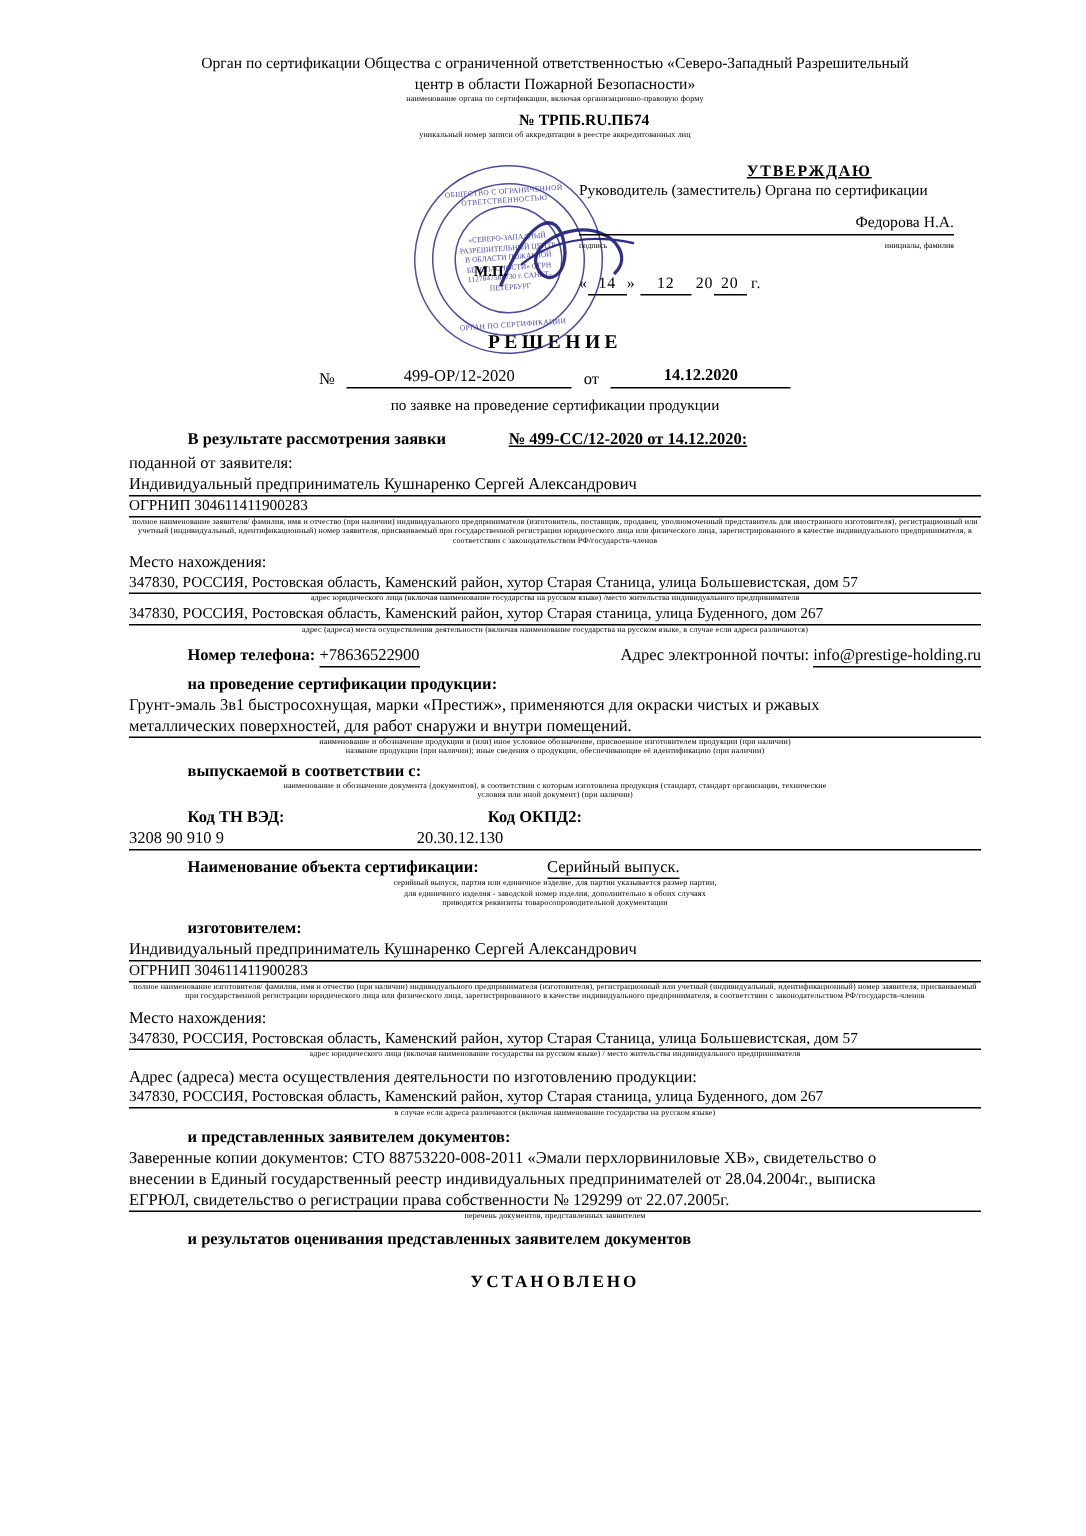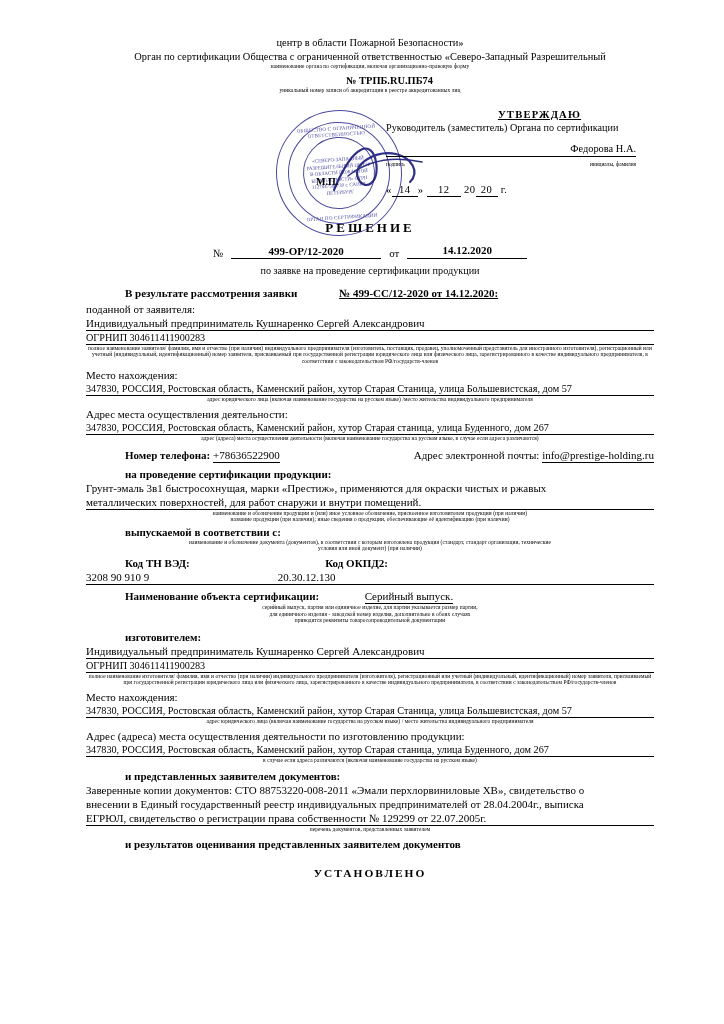--- a/index.html
+++ b/index.html
@@ -171,21 +171,21 @@
     align-items: flex-end;
     justify-content: center;
     margin-top: 8px;
     font-size: 11px;
   }
   .res-row .num-lbl { margin-right: 8px; }
   .res-row .num-val {
     border-bottom: 1px solid #000;
     width: 150px;
     text-align: center;
-    font-weight: bold;
+    font-weight: normal;
     font-size: 11px;
     padding-bottom: 1px;
   }
   .res-row .ot { margin: 0 8px; }
   .res-row .date-val {
     border-bottom: 1px solid #000;
     width: 120px;
     text-align: center;
     font-weight: bold;
     font-size: 11px;
@@ -204,22 +204,22 @@
     letter-spacing: 2px;
     margin-top: 16px;
   }
 </style>
 </head>
 <body>
 
 <div class="page">
   <div class="content">
 
+    <div class="hdr-line">Орган по сертификации Общества с ограниченной ответственностью «Северо-Западный Разрешительный</div>
     <div class="hdr-line">центр в области Пожарной Безопасности»</div>
-    <div class="hdr-line">Орган по сертификации Общества с ограниченной ответственностью «Северо-Западный Разрешительный</div>
     <div class="lbl">наименование органа по сертификации, включая организационно-правовую форму</div>
     <div class="hdr-line mt4 b">№ ТРПБ.RU.ПБ74</div>
     <div class="lbl">уникальный номер записи об аккредитации в реестре аккредитованных лиц</div>
 
     <div class="approve">
 
       <div class="stamp">
         <div class="stamp-inner"></div>
         <div class="stamp-txt stamp-arc-top">ОБЩЕСТВО С ОГРАНИЧЕННОЙ ОТВЕТСТВЕННОСТЬЮ</div>
         <div class="stamp-center">«СЕВЕРО-ЗАПАДНЫЙ РАЗРЕШИТЕЛЬНЫЙ ЦЕНТР В ОБЛАСТИ ПОЖАРНОЙ БЕЗОПАСНОСТИ» ОГРН 1127847588730 г. САНКТ-ПЕТЕРБУРГ</div>
@@ -269,21 +269,20 @@
 
     <div class="t11 mt2">поданной от заявителя:</div>
     <div class="t11 row-ul">Индивидуальный предприниматель Кушнаренко Сергей Александрович</div>
     <div class="t10 row-ul">ОГРНИП 304611411900283</div>
     <div class="lbl">полное наименование заявителя/ фамилия, имя и отчество (при наличии) индивидуального предпринимателя (изготовитель, поставщик, продавец, уполномоченный представитель для иностранного изготовителя), регистрационный или учетный (индивидуальный, идентификационный) номер заявителя, присваиваемый при государственной регистрации юридического лица или физического лица, зарегистрированного в качестве индивидуального предпринимателя, в соответствии с законодательством РФ/государств-членов</div>
 
     <div class="t11 mt4">Место нахождения:</div>
     <div class="t10 row-ul">347830, РОССИЯ, Ростовская область, Каменский район, хутор Старая Станица, улица Большевистская, дом 57</div>
     <div class="lbl">адрес юридического лица (включая наименование государства на русском языке) /место жительства индивидуального предпринимателя</div>
 
-    <div class="t11 mt4">Адрес места осуществления деятельности:</div>
     <div class="t10 row-ul">347830, РОССИЯ, Ростовская область, Каменский район, хутор Старая станица, улица Буденного, дом 267</div>
     <div class="lbl">адрес (адреса) места осуществления деятельности (включая наименование государства на русском языке, в случае если адреса различаются)</div>
 
     <div class="t11 mt6 two-col">
       <span>
         <span class="b">Номер телефона:</span>
         <span class="field-under">+78636522900</span>
       </span>
       <span>
         <span>Адрес электронной почты:</span>

